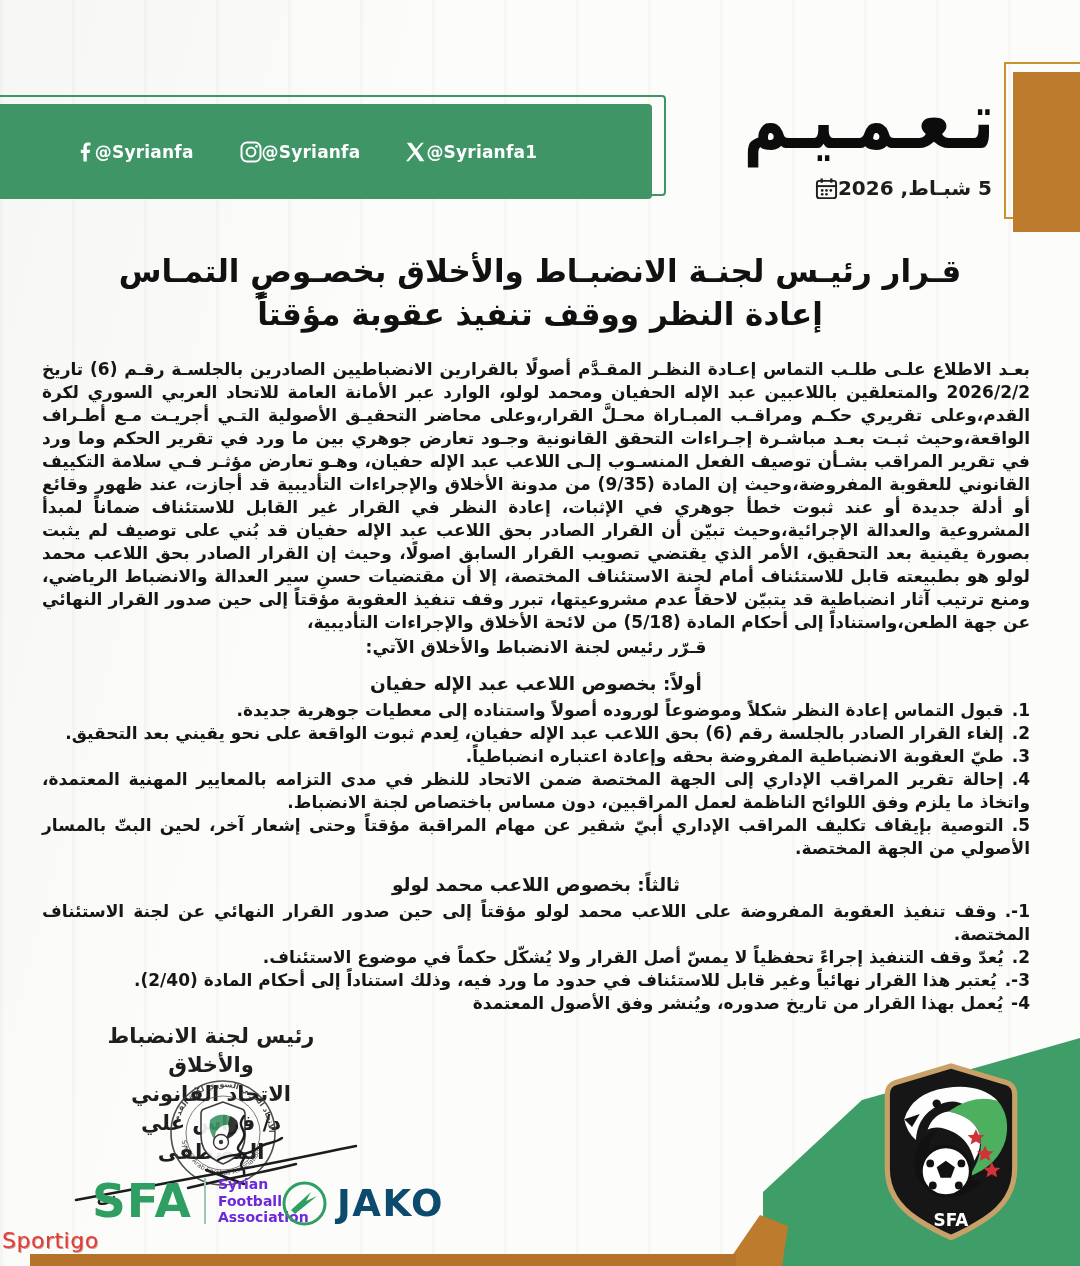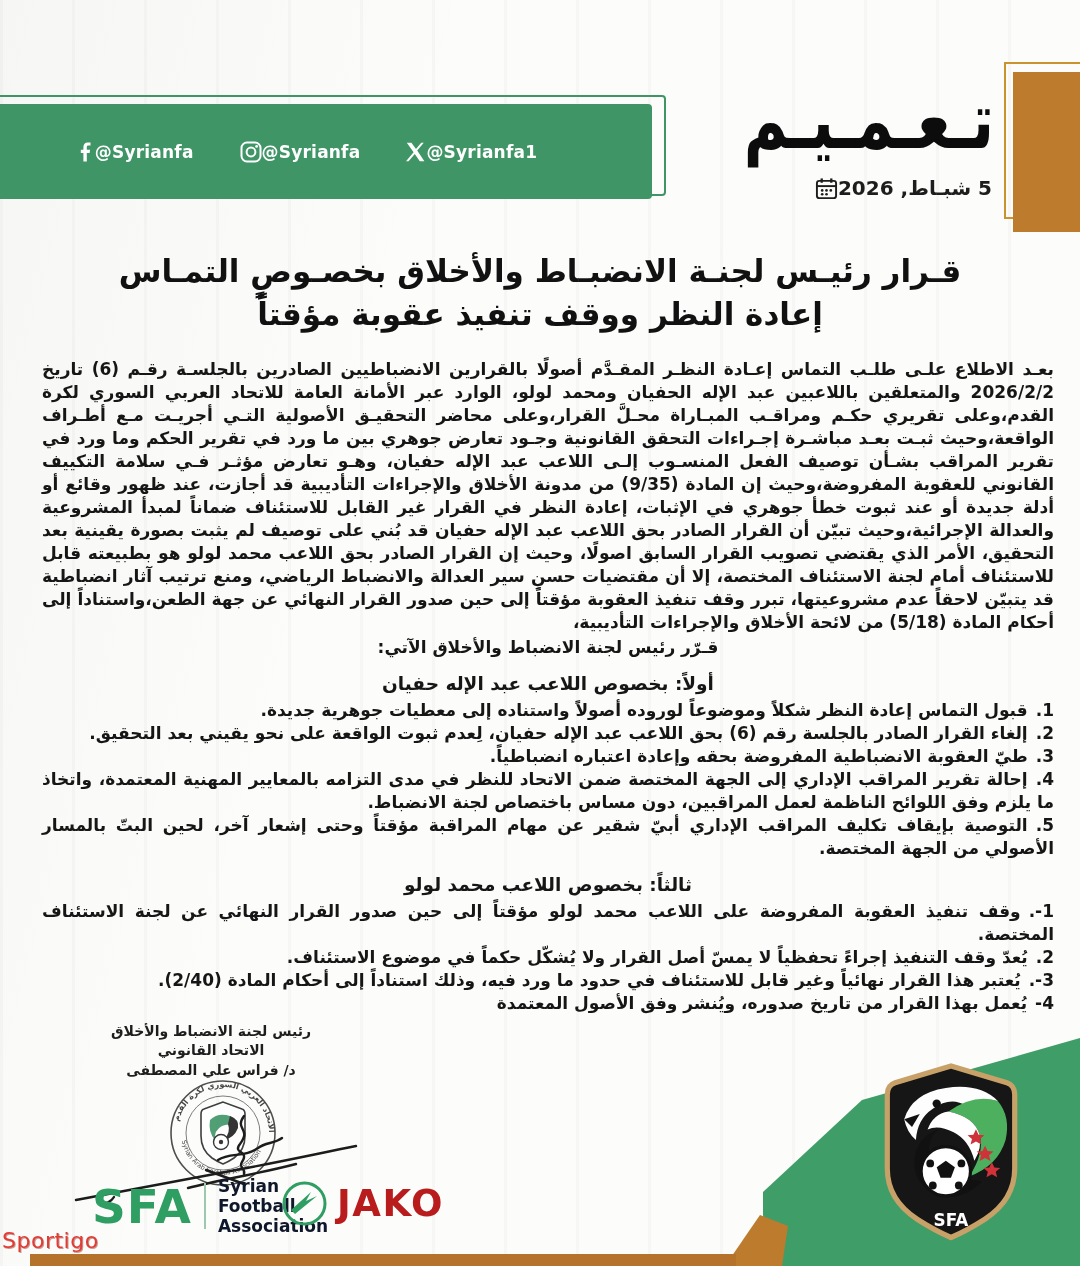--- a/index.html
+++ b/index.html
@@ -47,49 +47,49 @@
     position:absolute; left:1013px; top:72px; width:67px; height:160px;
     background:#bd7b2e;
   }
   
   .doc-title{
     position:absolute; left:30px; right:30px; top:250px;
     text-align:center; direction:rtl;
     font-size:31px; font-weight:bold; line-height:1.38; color:#111;
   }
   .flow{
-    position:absolute; left:42px; right:26px; top:358px;
+    position:absolute; left:42px; right:50px; top:358px;
     direction:rtl; text-align:justify;
     font-size:17px; font-weight:bold; line-height:23px; color:#161616;
   }
   .flow .decision{ text-align:center; margin-top:2px; }
   .sec-heading{ text-align:center; font-size:18.5px; margin:13px 0 4px; }
   .item{ text-align:justify; }
   .item .num{ margin-left:8px; }
   
   .sig-block{
     position:absolute; left:92px; top:1022px; width:238px;
     text-align:center; direction:rtl;
-    font-size:14px; font-weight:bold; line-height:1.38; color:#1e1e1e;
+    font-size:21px; font-weight:bold; line-height:1.38; color:#1e1e1e;
   }
   .stamp{ position:absolute; left:160px; top:1070px; opacity:.9; }
   .scribble{ position:absolute; left:68px; top:1108px; }
   
   .sfa-lockup{
     position:absolute; left:92px; top:1176px;
     display:flex; align-items:center; gap:12px;
   }
   .sfa-big{ font-size:47px; font-weight:bold; color:#2f9e62; letter-spacing:1px; line-height:1;}
   .sfa-divider{ width:2px; height:46px; background:#9dc7ae; }
-  .sfa-sub{ font-size:17px; font-weight:bold; color:#0f172a; line-height:1.18; }
+  .sfa-sub{ font-size:14px; font-weight:bold; color:#6d28d9; line-height:1.18; }
   .jako-lockup{
     position:absolute; left:281px; top:1180px;
     display:flex; align-items:center; gap:9px;
   }
-  .jako-text{ font-size:37px; font-weight:bold; color:#b91c1c; letter-spacing:1.5px; line-height:1;}
+  .jako-text{ font-size:37px; font-weight:bold; color:#0c4a6e; letter-spacing:1.5px; line-height:1;}
   .corner-svg{ position:absolute; left:660px; top:1000px; }
   .shield{ position:absolute; left:872px; top:1062px; }
   .bottom-strip{
     position:absolute; left:30px; top:1254px; width:706px; height:12px;
     background:#b5722a;
   }
   .watermark{
     position:absolute; left:2px; top:1228px;
     font-size:22px; font-weight:normal; color:#e23c36;
     letter-spacing:.5px; text-shadow:1px 1px 0 rgba(140,30,20,.45);

